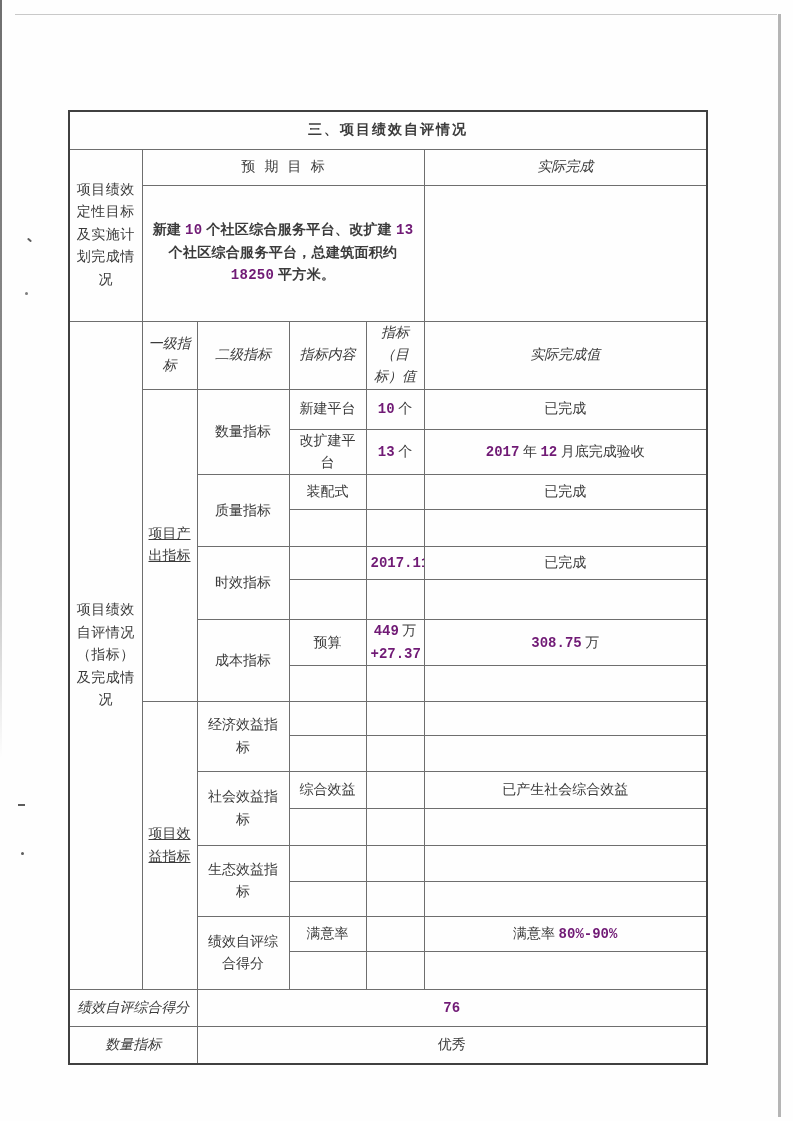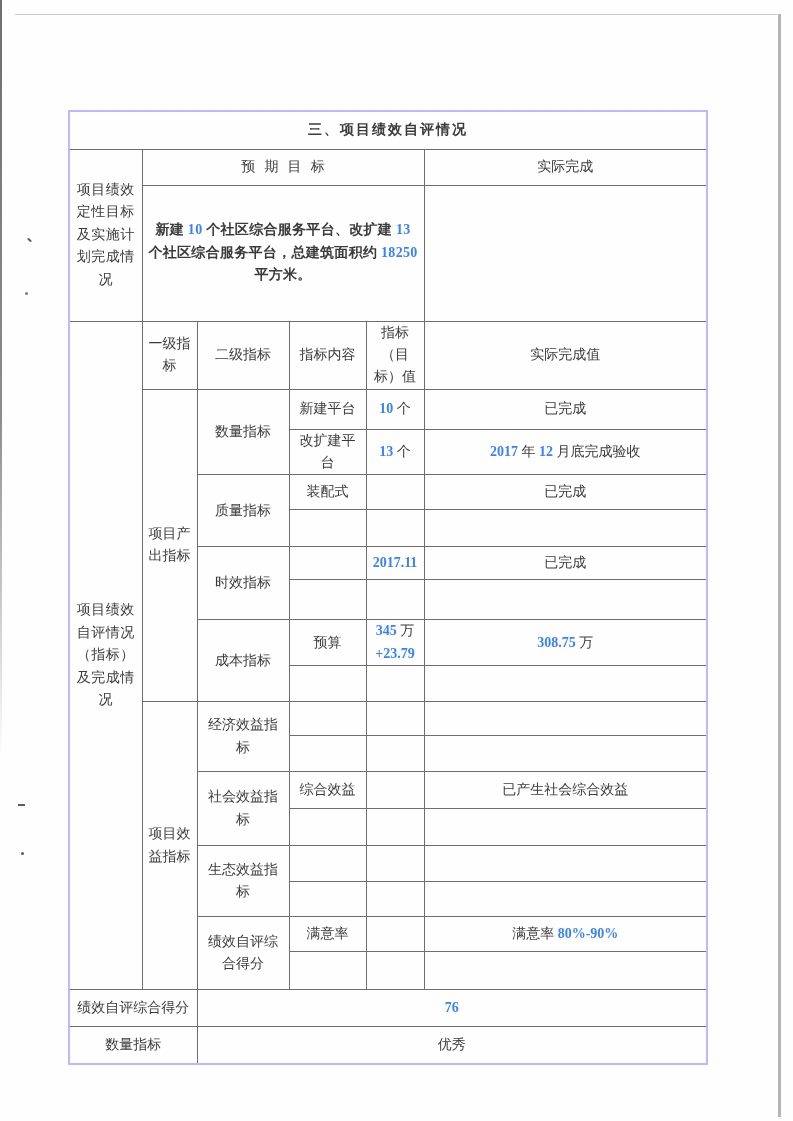--- a/index.html
+++ b/index.html
@@ -30,48 +30,48 @@
   .mark { position: absolute; background: #5d5d5d; }
   .mark-comma { left: 27px; top: 239px; width: 5px; height: 2px; transform: rotate(40deg); border-radius: 1px; }
   .mark-dot-1 { left: 25px; top: 292px; width: 3px; height: 3px; border-radius: 50%; opacity: .8; }
   .mark-dash  { left: 18px; top: 804px; width: 7px; height: 2px; }
   .mark-dot-2 { left: 21px; top: 852px; width: 3px; height: 3px; border-radius: 50%; }
 
   
   table.eval {
     position: absolute; left: 68px; top: 110px; width: 638px;
     border-collapse: collapse; table-layout: fixed;
-    border: 2px solid #c4b5fd;
+    border: 2px solid #404040;
   }
   .eval td {
     border: 1px solid #6e6e6e;
     text-align: center;
     vertical-align: middle;
     font-size: 14px;
     color: #3b3b3b;
     padding: 0 4px;
     line-height: 1.6;
     overflow: hidden;
   }
   .c-title { font-size: 16px; font-weight: bold; color: #2b2b2b; letter-spacing: 2px; }
   .c-rowlabel { padding: 0 1px; line-height: 2.0; letter-spacing: 0.5px; margin-top: 12px; }
   .c-spread { letter-spacing: 0.65em; text-indent: 0.65em; font-size: 15px; }
-  .c-header { font-size: 15px; line-height: 1.5; }
+  .c-header { font-size: 15px; line-height: 1.5; font-style: italic; }
   .c-goal {
     text-align: left; padding: 0 11px;
     font-weight: 600; line-height: 2.15; letter-spacing: 0.3px; color: #333;
   }
-  .c-l1 { padding: 0 4px; line-height: 1.7; }
+  .c-l1 { padding: 0 4px; line-height: 1.7; text-decoration: underline; }
   .c-l2 { padding: 0 10px; line-height: 1.7; }
   .c-l2tight { padding: 0 2px; }
   .c-left { text-align: left; padding: 0 12px; }
   .prewrap { white-space: pre-line; }
   .eval b {
-    font-family: Liberation Serif, serif;
-    font-weight: bold; color: #3b82f6;
+    font-family: Liberation Mono, monospace;
+    font-weight: bold; color: #701a75;
   }
 </style>
 </head>
 <body>
 
 <div class="page">
 
   <div class="edge-left"></div>
   <div class="edge-top"></div>
   <div class="edge-right"></div>
@@ -144,22 +144,22 @@
         <td>已完成</td>
       </tr>
       <tr style="height:40px">
         <td></td>
         <td></td>
         <td></td>
       </tr>
       <tr style="height:42px">
         <td rowspan="2" class="c-l2">成本指标</td>
         <td>预算</td>
-        <td class="prewrap"><b>345</b> 万
-<b>+23.79</b></td>
+        <td class="prewrap"><b>449</b> 万
+<b>+27.37</b></td>
         <td><b>308.75</b> 万</td>
       </tr>
       <tr style="height:36px">
         <td></td>
         <td></td>
         <td></td>
       </tr>
 
       <tr style="height:34px">
         <td rowspan="8" class="c-l1">项目效益指标</td>

